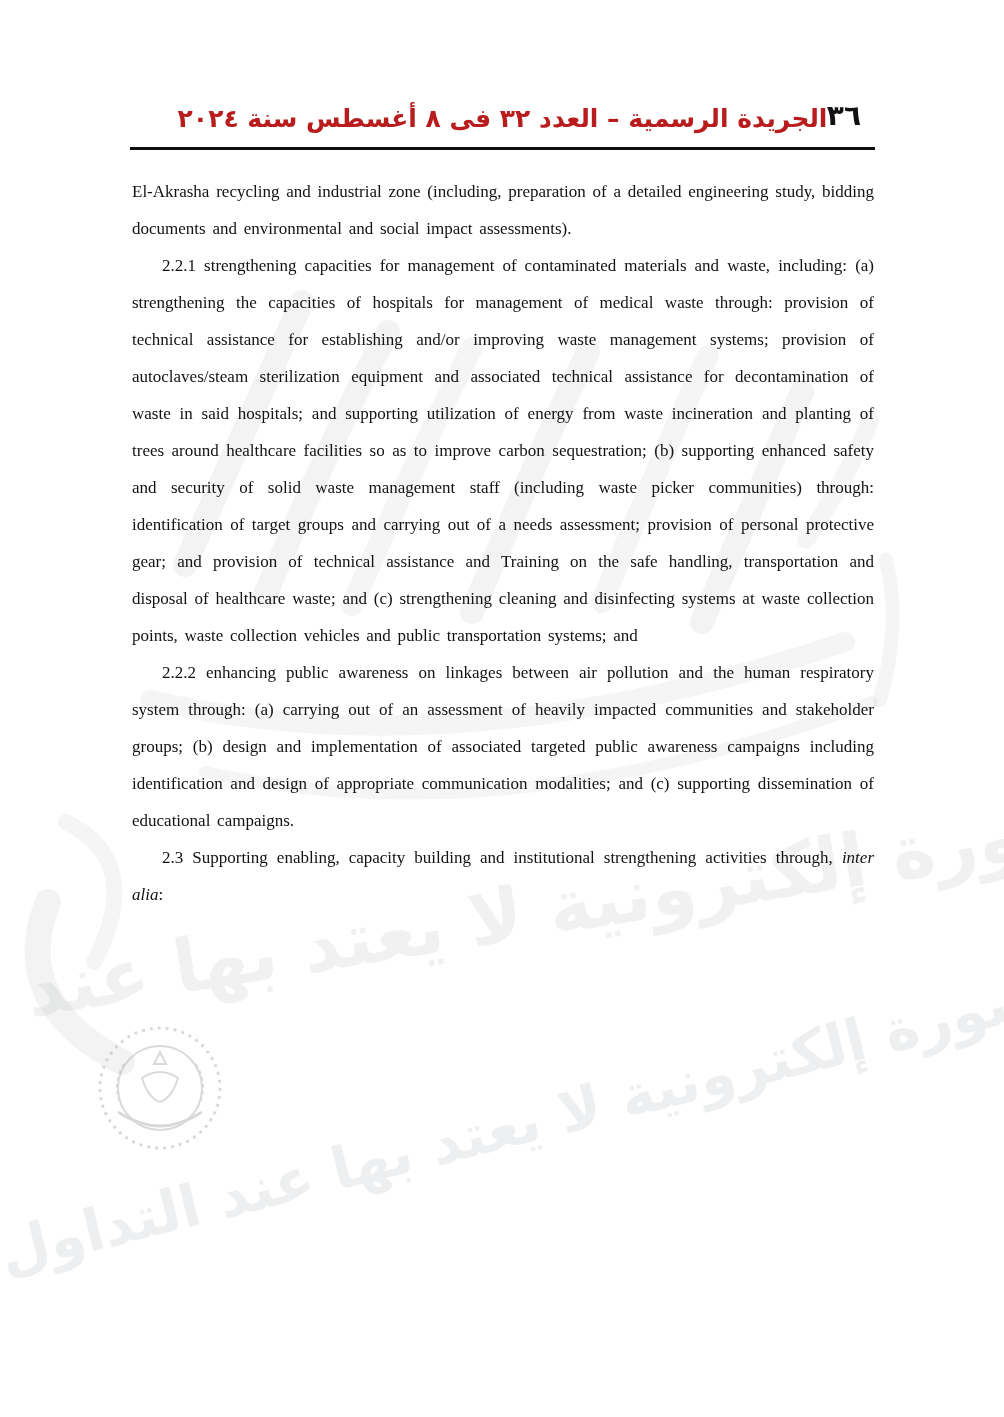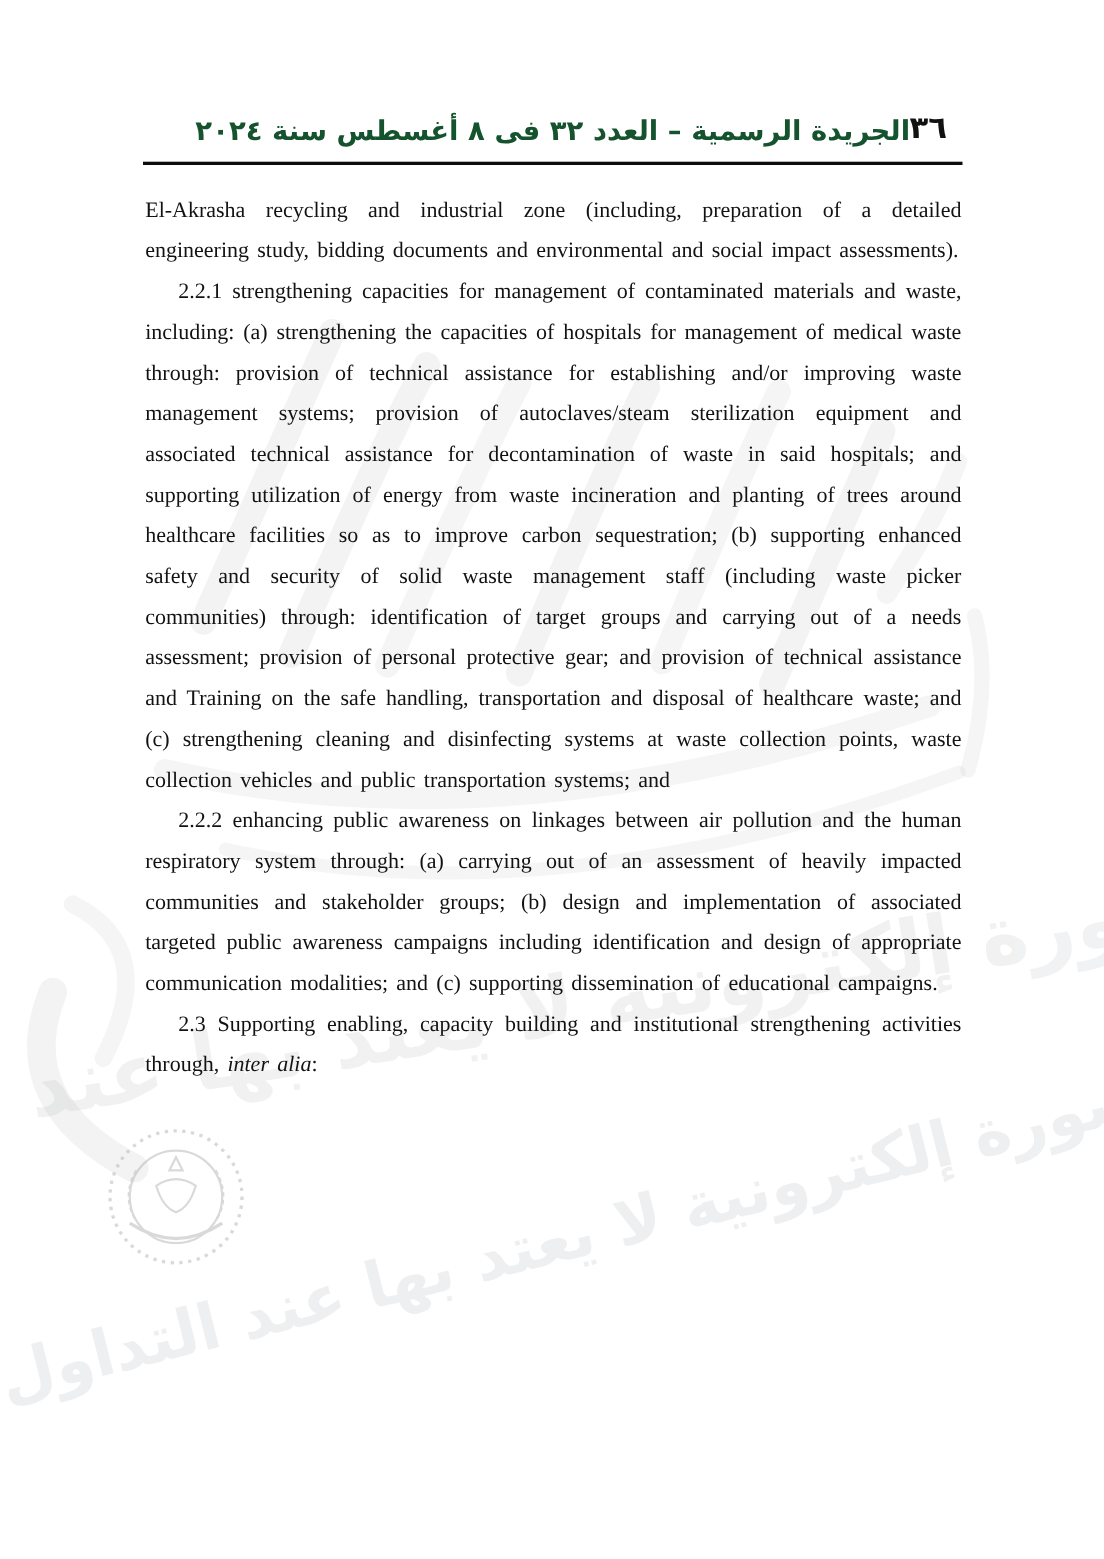--- a/index.html
+++ b/index.html
@@ -45,40 +45,40 @@
     z-index:1;
   }
   .header-title {
     display:block;
     text-align:center;
     direction:rtl;
     font-family:"DejaVu Sans",sans-serif;
     font-weight:bold;
     font-size:25px;
     line-height:34px;
-    color:#14532d;
+    color:#b91c1c;
   }
   .page-number {
     position:absolute; right:14px; top:-3px;
     font-family:"DejaVu Sans",sans-serif;
     font-weight:bold;
     font-size:28px;
     color:#111111;
     margin-left:48px;
   }
   .header-rule {
     position:absolute; left:0; right:0; bottom:0;
     height:3px; background:#0d0d0d;
   }
 
   
   .body-text {
     position:absolute; left:132px; top:173px; width:742px;
     z-index:1;
-    font-size:20px;
+    font-size:17px;
     line-height:37px;
     text-align:justify;
     word-spacing:2.5px;
     color:#121212;
   }
   .body-text p { margin:0; }
   .indent { text-indent:30px; }
   .bold { font-weight:bold; }
   .gap-top { margin-top:4px !important; }
   em { font-style:italic; }

